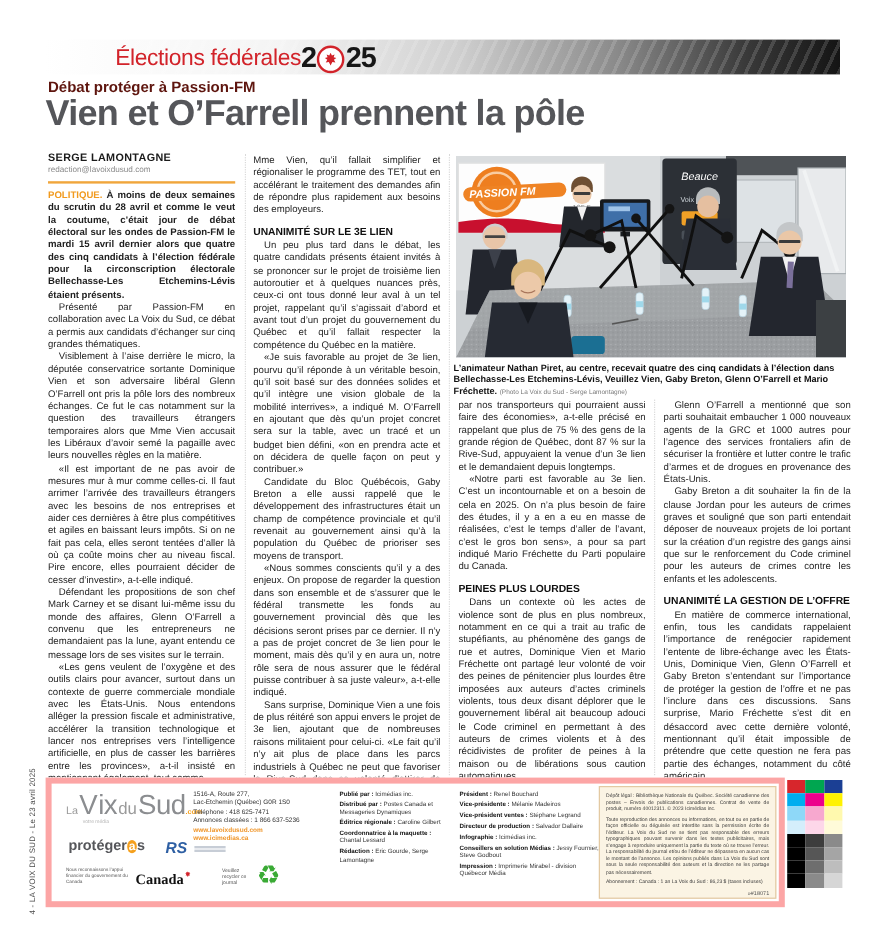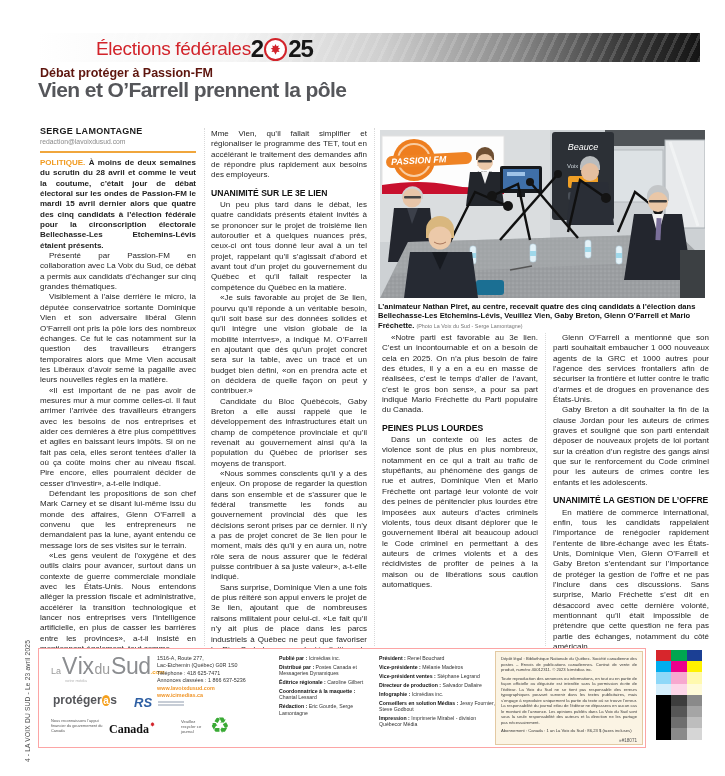--- a/index.html
+++ b/index.html
@@ -11,21 +11,21 @@
   .banner::after{content:"";position:absolute;inset:0;
           background:repeating-linear-gradient(115deg,rgba(255,255,255,.14) 0 3px,transparent 3px 10px);}
   .banner-text{position:absolute;left:46px;top:2px;display:flex;align-items:center;gap:0;z-index:2;margin-left:13px;}
   .banner-title{color:#d2232a;font-size:19px;letter-spacing:-.3px;}
   .banner-year{display:flex;align-items:center;font-size:24px;font-weight:bold;color:#161616;letter-spacing:-1px;}
   .leaf-ring{width:19px;height:19px;border:2.2px solid #d2232a;border-radius:50%;background:#fff;
              display:flex;align-items:center;justify-content:center;margin:0 1px;}
   .leaf-ring svg{width:11px;height:11px;fill:#d2232a;}
   
   .kicker{position:absolute;left:40px;top:66px;font-size:12.5px;font-weight:bold;color:#5e150e;}
-  .headline{position:absolute;left:38px;top:78px;font-size:21px;font-weight:bold;color:#55565a;letter-spacing:-.6px;}
+  .headline{position:absolute;left:38px;top:78px;font-size:30px;font-weight:bold;color:#55565a;letter-spacing:-.6px;}
   .byline-name{position:absolute;left:40px;top:126px;font-size:9px;font-weight:bold;color:#1a1a1a;letter-spacing:.3px;}
   .byline-email{position:absolute;left:40px;top:138px;font-size:6.8px;color:#8a8a8a;}
   .byline-rule{position:absolute;left:40px;top:151px;width:156px;height:1.5px;background:#f0a63c;}
   
   .col{position:absolute;width:156px;font-size:8px;line-height:10.35px;color:#1f1f1f;
        text-align:justify;overflow:hidden;hyphens:auto;-webkit-hyphens:auto;}
   #col0{left:40px;top:158px;height:490px;}
   #col1{left:211px;top:129px;height:519px;}
   #col2{left:382px;top:333px;height:315px;}
   #col3{left:553px;top:333px;height:315px;}
@@ -36,21 +36,21 @@
   .sub{margin:7px 0 2px;font-size:8.6px;font-weight:bold;color:#0f0f0f;text-align:left;}
   .colrule{position:absolute;width:0;border-left:1px dotted #d9d9d9;}
   
   .photo{position:absolute;left:380px;top:130px;width:325px;height:168px;background:#cdd1d4;overflow:hidden;}
   .photo svg{display:block;}
   .photo text{font-family:"Liberation Sans",sans-serif;}
   .caption{position:absolute;left:378px;top:302px;width:327px;font-size:7.6px;font-weight:bold;
            line-height:9.4px;color:#111;}
   .caption .credit{font-weight:normal;font-size:5.4px;color:#777;}
   
-  .masthead{position:absolute;left:38px;top:648px;width:606px;height:98px;border:1px solid #fca5a5;background:#fff;}
+  .masthead{position:absolute;left:38px;top:648px;width:606px;height:98px;border:5px solid #fca5a5;background:#fff;}
   .lvds{position:absolute;left:12px;top:4px;width:110px;color:#8f9193;}
   .lvds .row1{display:flex;align-items:baseline;}
   .lvds .la{font-size:9px;margin-right:1px;color:#9a9a9a;}
   .lvds .big{font-size:23px;letter-spacing:-.5px;color:#8b8d90;}
   .lvds .du{font-size:14px;margin:0 1px;color:#9a9a9a;}
   .lvds .opin{display:inline-block;width:13px;height:13px;background:#f5a01d;border-radius:50%;
               position:relative;top:1px;margin:0 .5px;}
   .lvds .opin::after{content:"";position:absolute;left:4.5px;top:4.5px;width:4px;height:4px;background:#fff;border-radius:50%;}
   .lvds .tld{font-size:6px;color:#f5a01d;font-weight:bold;}
   .lvds .tagline{font-size:4.2px;color:#b5b5b5;margin-left:14px;margin-top:-2px;}
@@ -126,20 +126,21 @@
   <div class="col" id="col1">
       <p class="cont">Mme Vien, qu’il fallait simplifier et régionaliser le programme des TET, tout en accélérant le traitement des demandes afin de répondre plus rapidement aux besoins des employeurs.</p>
       <h3 class="sub">UNANIMITÉ SUR LE 3E LIEN</h3>
       <p class="p">Un peu plus tard dans le débat, les quatre candidats présents étaient invités à se prononcer sur le projet de troisième lien autoroutier et à quelques nuances près, ceux-ci ont tous donné leur aval à un tel projet, rappelant qu’il s’agissait d’abord et avant tout d’un projet du gouvernement du Québec et qu’il fallait respecter la compétence du Québec en la matière.</p>
       <p class="p">«Je suis favorable au projet de 3e lien, pourvu qu’il réponde à un véritable besoin, qu’il soit basé sur des données solides et qu’il intègre une vision globale de la mobilité interrives», a indiqué M. O’Farrell en ajoutant que dès qu’un projet concret sera sur la table, avec un tracé et un budget bien défini, «on en prendra acte et on décidera de quelle façon on peut y contribuer.»</p>
       <p class="p">Candidate du Bloc Québécois, Gaby Breton a elle aussi rappelé que le développement des infrastructures était un champ de compétence provinciale et qu’il revenait au gouvernement ainsi qu’à la population du Québec de prioriser ses moyens de transport.</p>
       <p class="p">«Nous sommes conscients qu’il y a des enjeux. On propose de regarder la question dans son ensemble et de s’assurer que le fédéral transmette les fonds au gouvernement provincial dès que les décisions seront prises par ce dernier. Il n’y a pas de projet concret de 3e lien pour le moment, mais dès qu’il y en aura un, notre rôle sera de nous assurer que le fédéral puisse contribuer à sa juste valeur», a-t-elle indiqué.</p>
       <p class="p">Sans surprise, Dominique Vien a une fois de plus réitéré son appui envers le projet de 3e lien, ajoutant que de nombreuses raisons militaient pour celui-ci. «Le fait qu’il n’y ait plus de place dans les parcs industriels à Québec ne peut que favoriser la Rive-Sud dans sa volonté d’attirer de nouvelles entreprises. Le 3e lien serait aussi bon pour l’environnement en ce sens qu’il y aurait moins de routes à parcourir</p>
     </div>
   <div class="col" id="col2">
+      <p class="cont">par nos transporteurs qui pourraient aussi faire des économies», a-t-elle précisé en rappelant que plus de 75 % des gens de la grande région de Québec, dont 87 % sur la Rive-Sud, appuyaient la venue d’un 3e lien et le demandaient depuis longtemps.</p>
       <p class="p">«Notre parti est favorable au 3e lien. C’est un incontournable et on a besoin de cela en 2025. On n’a plus besoin de faire des études, il y a en a eu en masse de réalisées, c’est le temps d’aller de l’avant, c’est le gros bon sens», a pour sa part indiqué Mario Fréchette du Parti populaire du Canada.</p>
       <h3 class="sub">PEINES PLUS LOURDES</h3>
       <p class="p">Dans un contexte où les actes de violence sont de plus en plus nombreux, notamment en ce qui a trait au trafic de stupéfiants, au phénomène des gangs de rue et autres, Dominique Vien et Mario Fréchette ont partagé leur volonté de voir des peines de pénitencier plus lourdes être imposées aux auteurs d’actes criminels violents, tous deux disant déplorer que le gouvernement libéral ait beaucoup adouci le Code criminel en permettant à des auteurs de crimes violents et à des récidivistes de profiter de peines à la maison ou de libérations sous caution automatiques.</p>
     </div>
   <div class="col" id="col3">
       <p class="p">Glenn O’Farrell a mentionné que son parti souhaitait embaucher 1 000 nouveaux agents de la GRC et 1000 autres pour l’agence des services frontaliers afin de sécuriser la frontière et lutter contre le trafic d’armes et de drogues en provenance des États-Unis.</p>
       <p class="p">Gaby Breton a dit souhaiter la fin de la clause Jordan pour les auteurs de crimes graves et souligné que son parti entendait déposer de nouveaux projets de loi portant sur la création d’un registre des gangs ainsi que sur le renforcement du Code criminel pour les auteurs de crimes contre les enfants et les adolescents.</p>
       <h3 class="sub">UNANIMITÉ LA GESTION DE L’OFFRE</h3>
       <p class="p">En matière de commerce international, enfin, tous les candidats rappelaient l’importance de renégocier rapidement l’entente de libre-échange avec les États-Unis, Dominique Vien, Glenn O’Farrell et Gaby Breton s’entendant sur l’importance de protéger la gestion de l’offre et ne pas l’inclure dans ces discussions. Sans surprise, Mario Fréchette s’est dit en désaccord avec cette dernière volonté, mentionnant qu’il était impossible de prétendre que cette question ne fera pas partie des échanges, notamment du côté américain.</p>
     </div>

